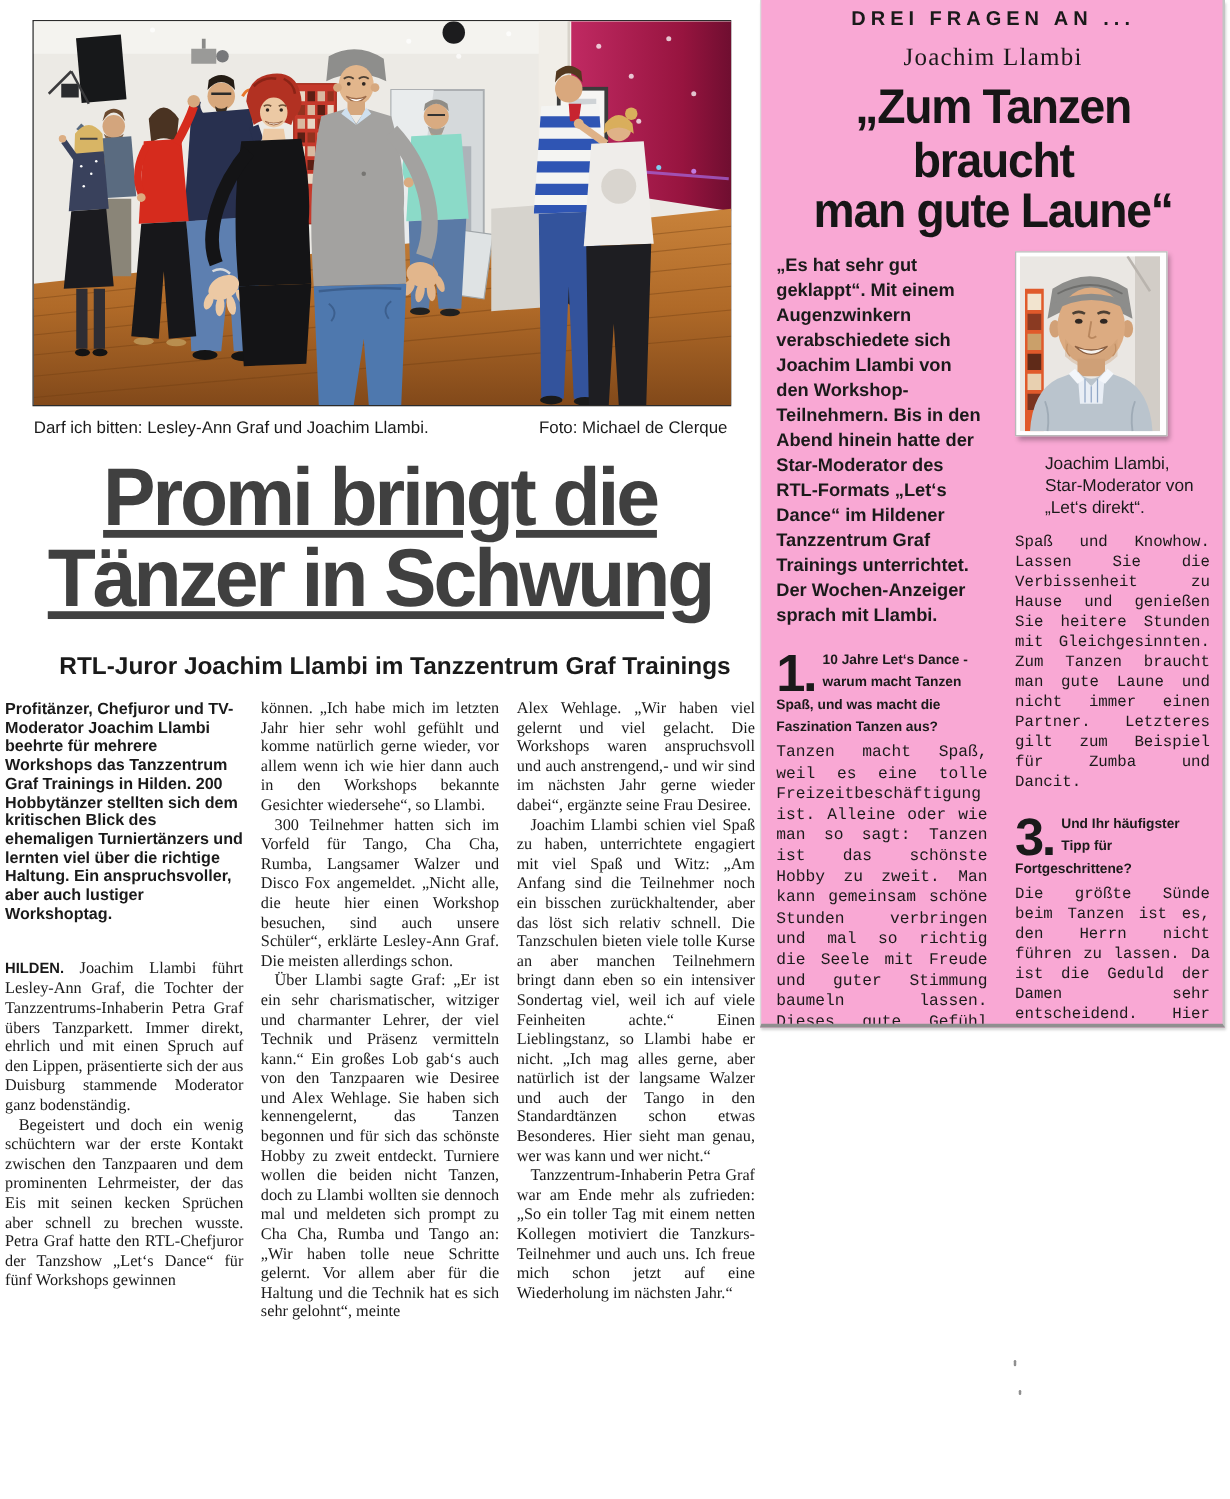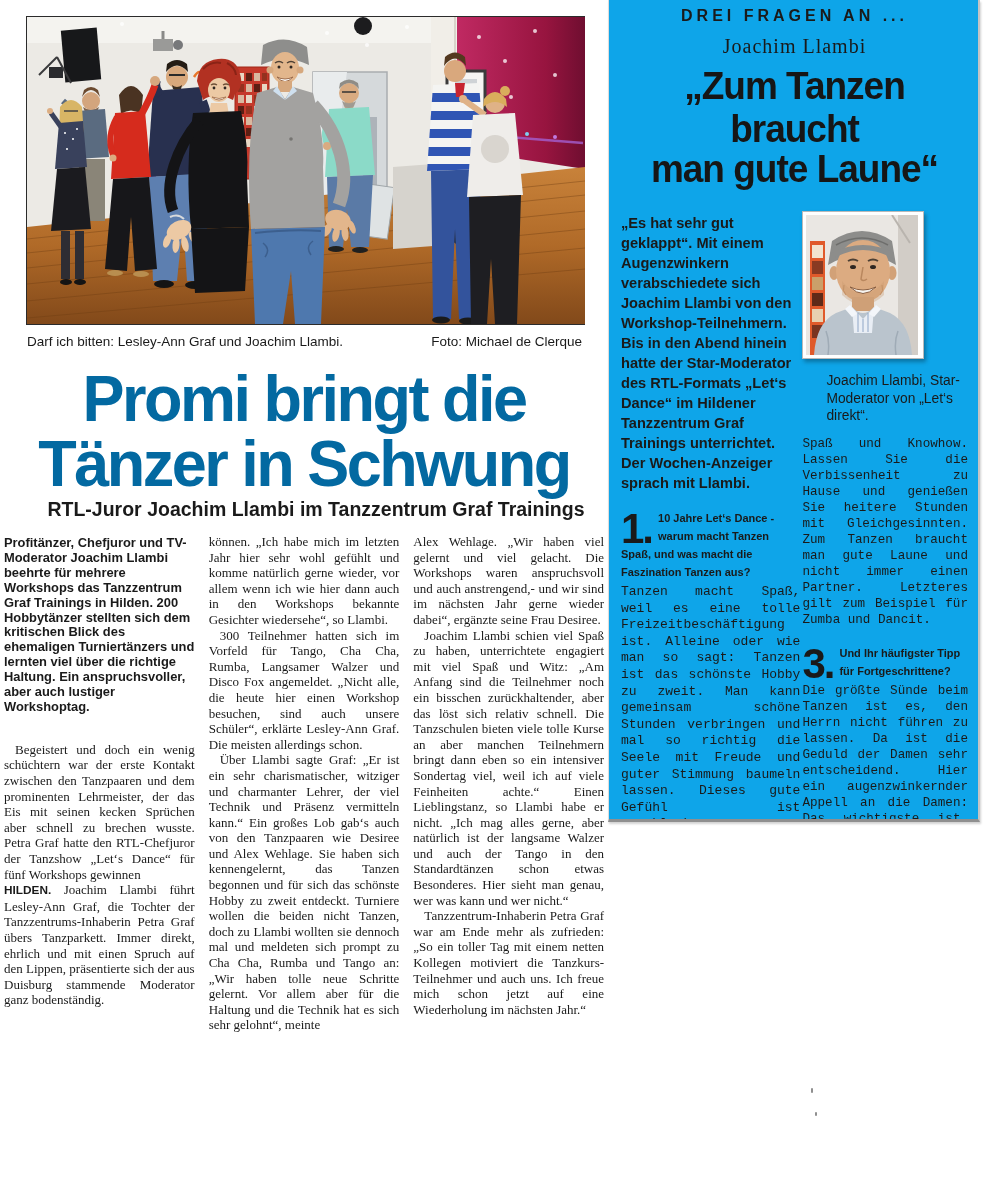--- a/index.html
+++ b/index.html
@@ -4,41 +4,41 @@
 <style>
   html,body{margin:0;padding:0;background:#fff;}
   .page{position:relative;width:984px;height:1199px;background:#fff;overflow:hidden;
         font-family:"Liberation Sans",sans-serif;color:#1a1a1a;}
   
   .main{position:absolute;left:0;top:16px;width:608px;}
   .photo-frame{margin:9px 23px 0 26px;border:1px solid #2b2b2b;line-height:0;background:#ddd;}
   .cap-row{display:flex;justify-content:space-between;margin:9px 26px 0 27px;
            font-size:13.5px;line-height:16px;}
   .headline{margin:16px 0 0;text-align:center;font-weight:bold;font-size:63px;
-            line-height:65px;letter-spacing:-2.5px;color:#0369a1;}
+            line-height:65px;letter-spacing:-2.5px;color:#404040;text-decoration:underline;}
   .headline span{display:block;transform:scaleY(1.04);}
-  .subheadline{margin:2px 0 0;text-align:center;font-weight:bold;font-size:19.5px;padding-left:24px;}
+  .subheadline{margin:26px 0 0;text-align:center;font-weight:bold;font-size:19.5px;padding-left:24px;}
   .cols{display:flex;gap:14px;padding:0 4px;margin-top:13px;height:652px;overflow:hidden;}
   .col{flex:1;min-width:0;}
   .lead{font-weight:bold;font-size:12.9px;line-height:14.9px;margin:2px 0 27px;text-align:left;}
   .serif{font-family:"Liberation Serif",serif;font-size:13px;line-height:15.6px;
          text-align:justify;margin:0;}
   .indent{text-indent:11px;}
   .dateline{font-family:"Liberation Sans",sans-serif;font-weight:bold;font-size:11.8px;}
   
   .sidebar{position:absolute;left:608px;top:0;width:372px;height:822px;box-sizing:border-box;
-           padding:7px 10px 0 12px;background:#0ea5e9;border:1px solid #dcdcdc;border-top:none;
+           padding:7px 10px 0 12px;background:#f9a8d4;border:1px solid #dcdcdc;border-top:none;
            border-right:2px solid #c4c4c4;border-bottom:3px solid #8f8f8f;
            box-shadow:1px 2px 2px rgba(0,0,0,.18);overflow:hidden;}
   .kicker{text-align:center;font-weight:bold;font-size:16px;letter-spacing:4px;}
   .person{text-align:center;font-size:20px;letter-spacing:1px;margin-top:10px;font-family:Liberation Serif, serif;}
   .sb-headline{margin:8px 0 10px;text-align:center;font-weight:bold;font-size:37px;
                line-height:41px;letter-spacing:-1px;color:#161616;}
   .sb-headline span{display:block;transform:scaleY(1.05);}
-  .sb-cols{display:flex;gap:2px;margin-top:22px;}
+  .sb-cols{display:flex;gap:22px;margin-top:12px;}
   .sb-left{width:52%;min-width:0;}
   .sb-right{width:48%;min-width:0;}
   .sb-lead{font-weight:bold;font-size:14.6px;line-height:20px;margin:2px 0 0;text-align:left;}
   .qa{margin-top:16px;}
   .qnum{float:left;font-weight:800;font-size:42px;line-height:33px;padding-top:3px;
         margin:0 6px 0 0;letter-spacing:-2px;}
   .qtext{font-weight:bold;font-size:11px;line-height:18px;display:block;text-align:left;}
   .ans{font-family:Liberation Mono, monospace;font-size:13px;line-height:16.6px;
        text-align:justify;margin:3px 0 0;}
   .sb-right .ans{font-size:12.6px;line-height:16px;}
@@ -343,22 +343,22 @@
     <h1 class="headline">
       <span>Promi bringt die</span>
       <span>Tänzer in Schwung</span>
     </h1>
 
     <div class="subheadline">RTL-Juror Joachim Llambi im Tanzzentrum Graf Trainings</div>
 
     <div class="cols">
       <div class="col">
         <p class="lead">Profitänzer, Chefjuror und TV-Moderator Joachim Llambi beehrte für mehrere Workshops das Tanzzentrum Graf Trainings in Hilden. 200 Hobbytänzer stellten sich dem kritischen Blick des ehemaligen Turniertänzers und lernten viel über die richtige Haltung. Ein anspruchsvoller, aber auch lustiger Workshoptag.</p>
+        <p class="serif"><span class="dateline">HILDEN.</span> <span>Joachim Llambi führt Lesley-Ann Graf, die Tochter der Tanzzentrums-Inhaberin Petra Graf übers Tanzparkett. Immer direkt, ehrlich und mit einen Spruch auf den Lippen, präsentierte sich der aus Duisburg stammende Moderator ganz bodenständig.</span></p>
         <p class="serif indent">Begeistert und doch ein wenig schüchtern war der erste Kontakt zwischen den Tanzpaaren und dem prominenten Lehrmeister, der das Eis mit seinen kecken Sprüchen aber schnell zu brechen wusste. Petra Graf hatte den RTL-Chefjuror der Tanzshow „Let‘s Dance“ für fünf Workshops gewinnen</p>
-        <p class="serif"><span class="dateline">HILDEN.</span> <span>Joachim Llambi führt Lesley-Ann Graf, die Tochter der Tanzzentrums-Inhaberin Petra Graf übers Tanzparkett. Immer direkt, ehrlich und mit einen Spruch auf den Lippen, präsentierte sich der aus Duisburg stammende Moderator ganz bodenständig.</span></p>
       </div>
       <div class="col">
         <p class="serif">können. „Ich habe mich im letzten Jahr hier sehr wohl gefühlt und komme natürlich gerne wieder, vor allem wenn ich wie hier dann auch in den Workshops bekannte Gesichter wiedersehe“, so Llambi.</p>
         <p class="serif indent">300 Teilnehmer hatten sich im Vorfeld für Tango, Cha Cha, Rumba, Langsamer Walzer und Disco Fox angemeldet. „Nicht alle, die heute hier einen Workshop besuchen, sind auch unsere Schüler“, erklärte Lesley-Ann Graf. Die meisten allerdings schon.</p>
         <p class="serif indent">Über Llambi sagte Graf: „Er ist ein sehr charismatischer, witziger und charmanter Lehrer, der viel Technik und Präsenz vermitteln kann.“ Ein großes Lob gab‘s auch von den Tanzpaaren wie Desiree und Alex Wehlage. Sie haben sich kennengelernt, das Tanzen begonnen und für sich das schönste Hobby zu zweit entdeckt. Turniere wollen die beiden nicht Tanzen, doch zu Llambi wollten sie dennoch mal und meldeten sich prompt zu Cha Cha, Rumba und Tango an: „Wir haben tolle neue Schritte gelernt. Vor allem aber für die Haltung und die Technik hat es sich sehr gelohnt“, meinte</p>
       </div>
       <div class="col">
         <p class="serif">Alex Wehlage. „Wir haben viel gelernt und viel gelacht. Die Workshops waren anspruchsvoll und auch anstrengend,- und wir sind im nächsten Jahr gerne wieder dabei“, ergänzte seine Frau Desiree.</p>
         <p class="serif indent">Joachim Llambi schien viel Spaß zu haben, unterrichtete engagiert mit viel Spaß und Witz: „Am Anfang sind die Teilnehmer noch ein bisschen zurückhaltender, aber das löst sich relativ schnell. Die Tanzschulen bieten viele tolle Kurse an aber manchen Teilnehmern bringt dann eben so ein intensiver Sondertag viel, weil ich auf viele Feinheiten achte.“ Einen Lieblingstanz, so Llambi habe er nicht. „Ich mag alles gerne, aber natürlich ist der langsame Walzer und auch der Tango in den Standardtänzen schon etwas Besonderes. Hier sieht man genau, wer was kann und wer nicht.“</p>
         <p class="serif indent">Tanzzentrum-Inhaberin Petra Graf war am Ende mehr als zufrieden: „So ein toller Tag mit einem netten Kollegen motiviert die Tanzkurs-Teilnehmer und auch uns. Ich freue mich schon jetzt auf eine Wiederholung im nächsten Jahr.“</p>

